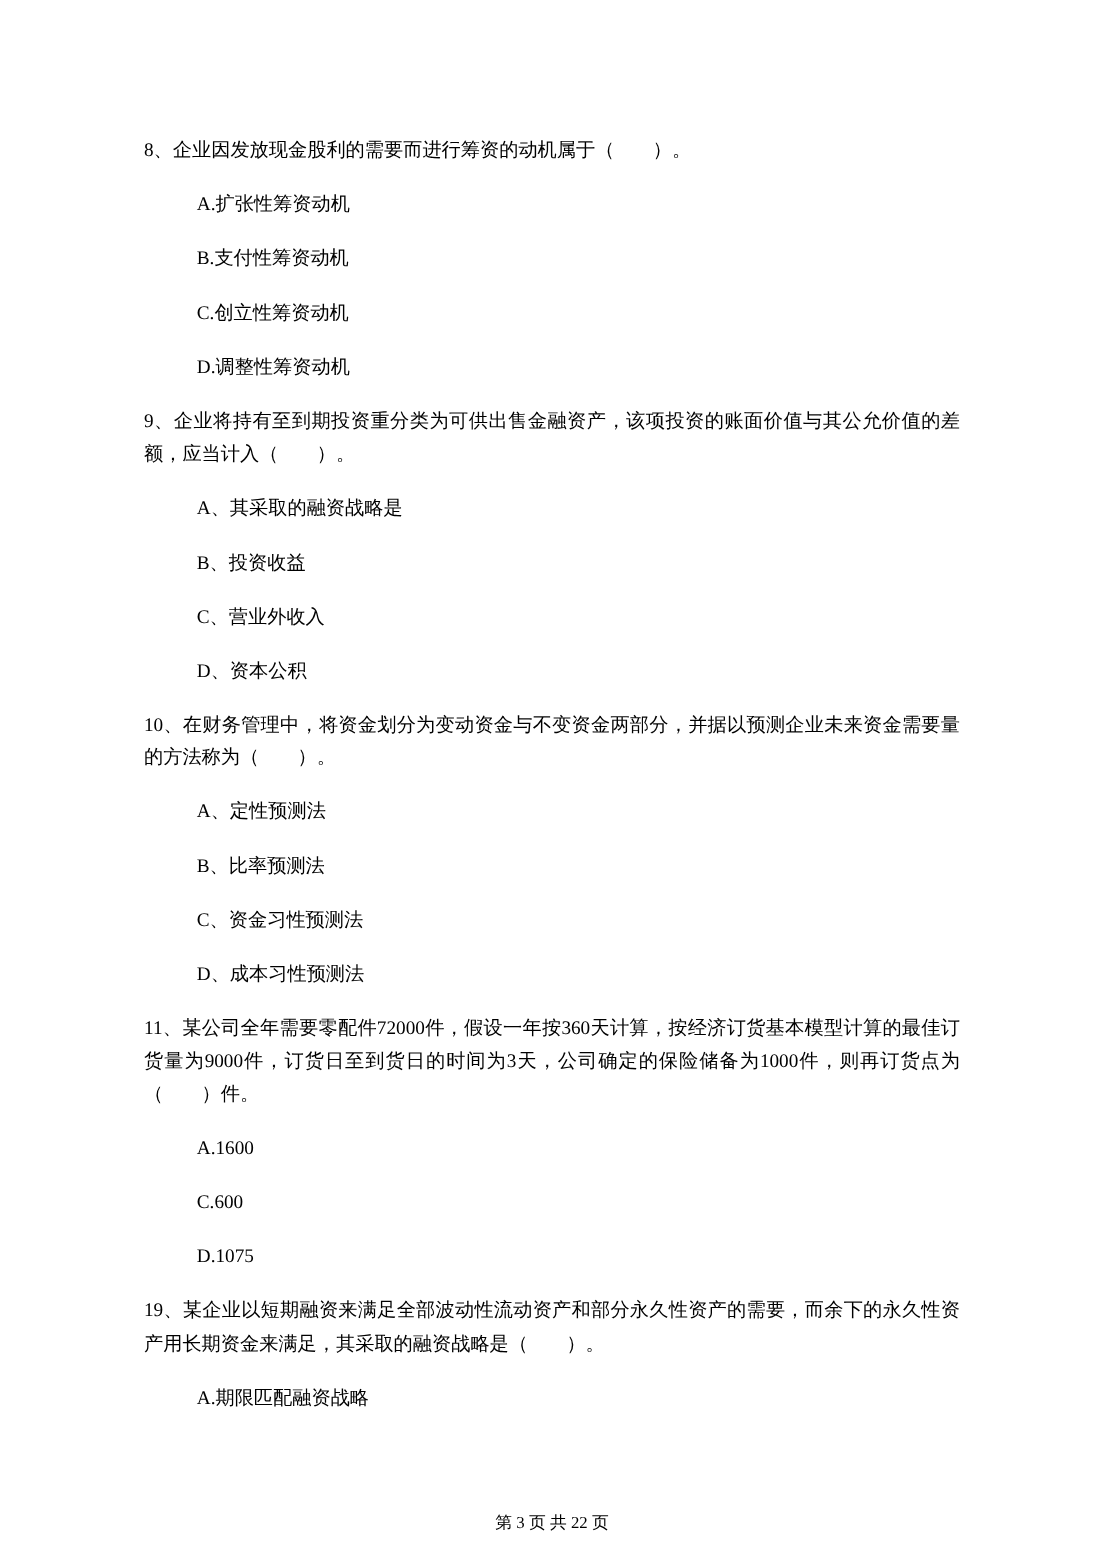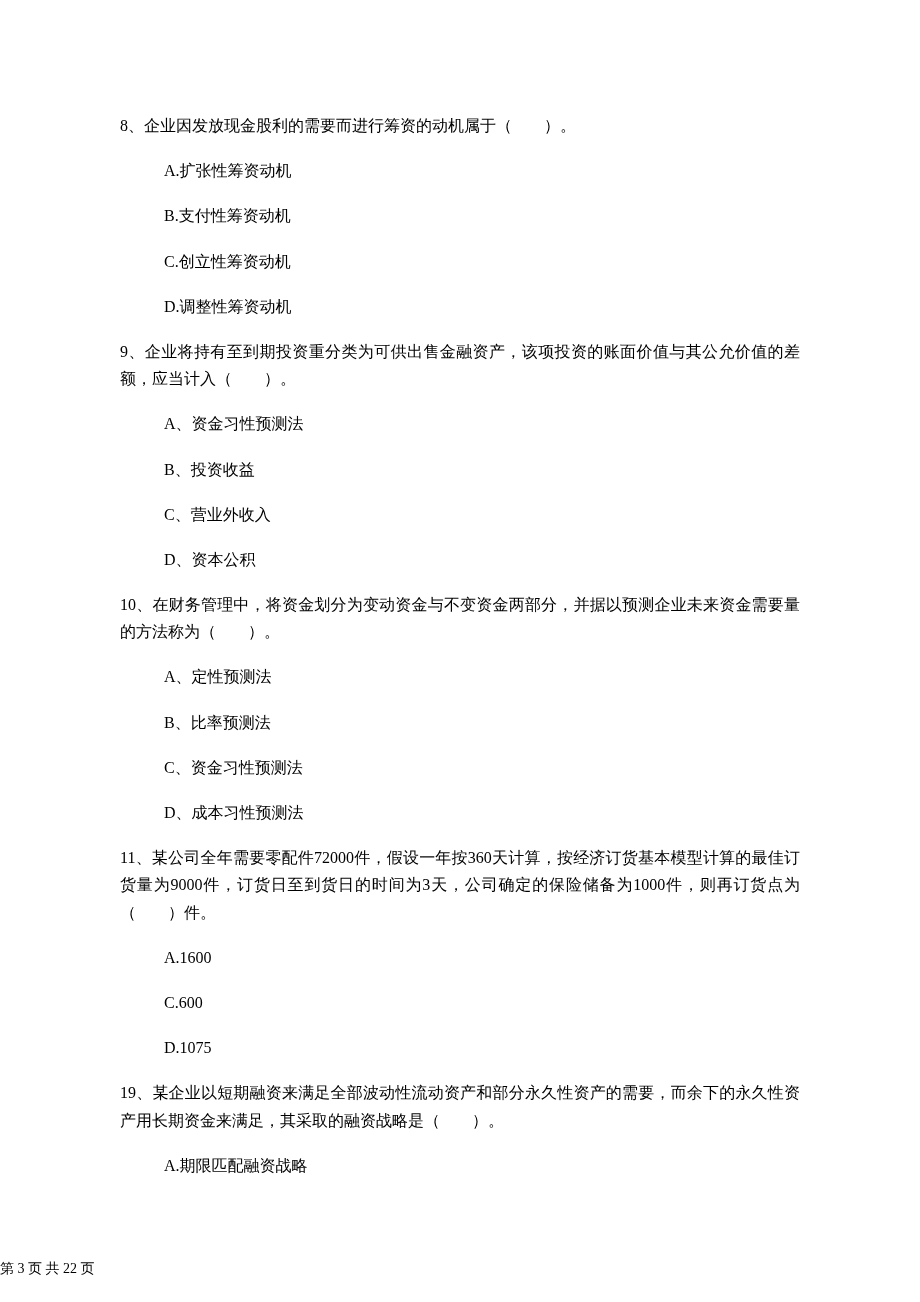--- a/index.html
+++ b/index.html
@@ -27,20 +27,21 @@
     font-size: 16px;
     line-height: 1.7;
     margin-left: 44px;
     margin-bottom: 18px;
   }
   .footer {
     position: absolute;
     bottom: 24px;
     left: 0;
     width: 920px;
+    text-align: center;
     font-size: 14px;
   }
   .group {
     margin-bottom: 6px;
   }
 </style>
 </head>
 <body>
 
 <div class="page">
@@ -48,21 +49,21 @@
   <div class="group">
     <div class="question">8、企业因发放现金股利的需要而进行筹资的动机属于（　　）。</div>
     <div class="option">A.扩张性筹资动机</div>
     <div class="option">B.支付性筹资动机</div>
     <div class="option">C.创立性筹资动机</div>
     <div class="option">D.调整性筹资动机</div>
   </div>
 
   <div class="group">
     <div class="question">9、企业将持有至到期投资重分类为可供出售金融资产，该项投资的账面价值与其公允价值的差额，应当计入（　　）。</div>
-    <div class="option">A、资金习性预测法</div>
+    <div class="option">A、其采取的融资战略是</div>
     <div class="option">B、投资收益</div>
     <div class="option">C、营业外收入</div>
     <div class="option">D、资本公积</div>
   </div>
 
   <div class="group">
     <div class="question">10、在财务管理中，将资金划分为变动资金与不变资金两部分，并据以预测企业未来资金需要量的方法称为（　　）。</div>
     <div class="option">A、定性预测法</div>
     <div class="option">B、比率预测法</div>
     <div class="option">C、资金习性预测法</div>

